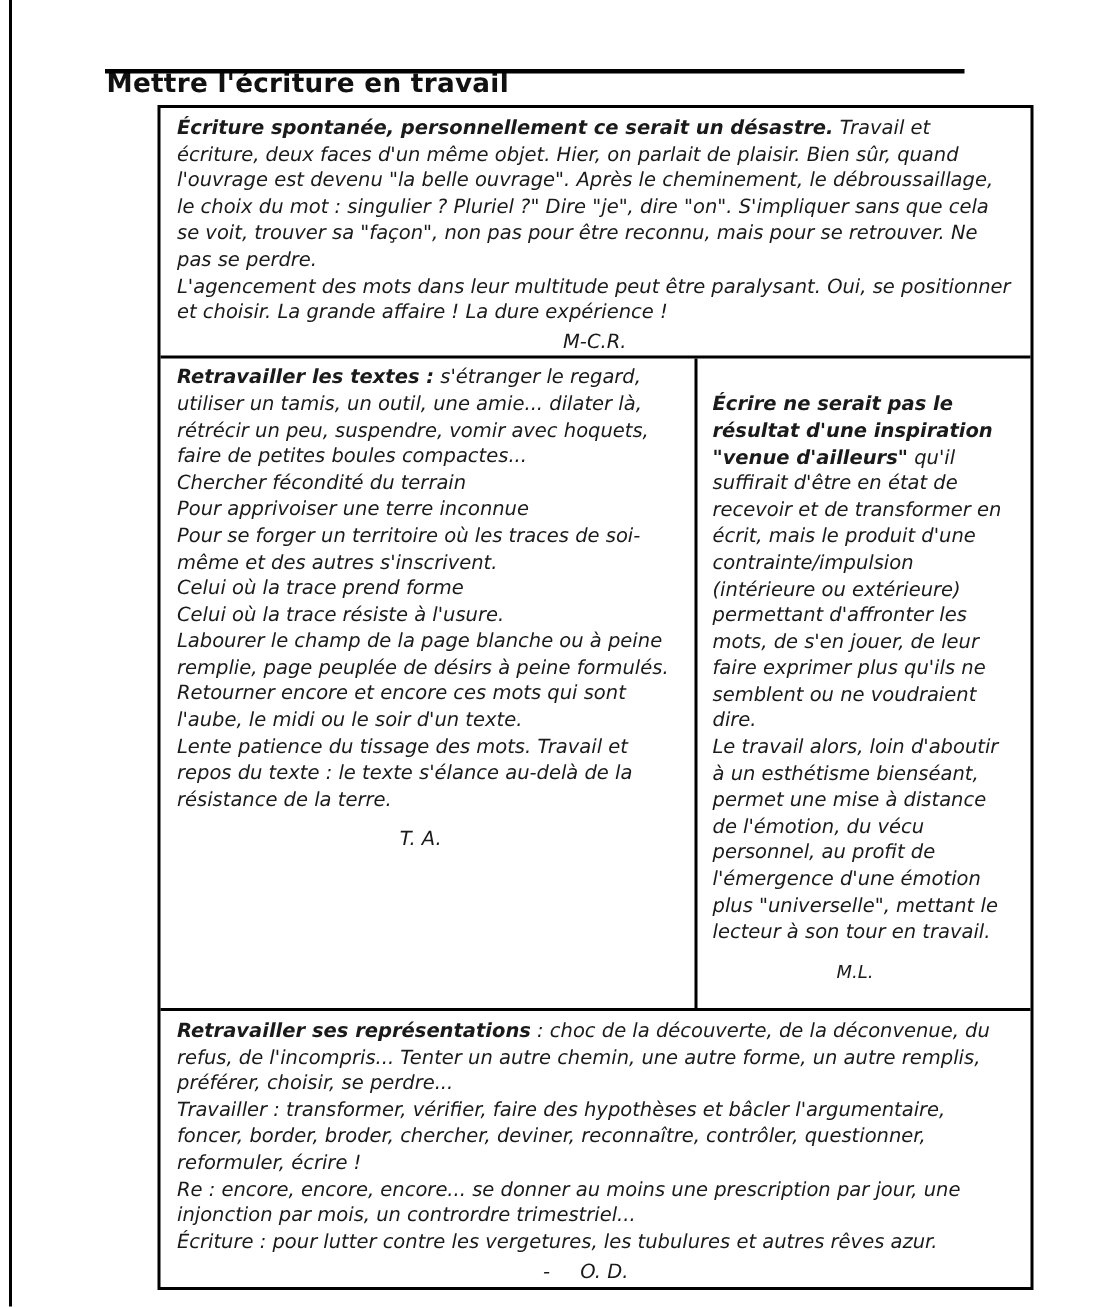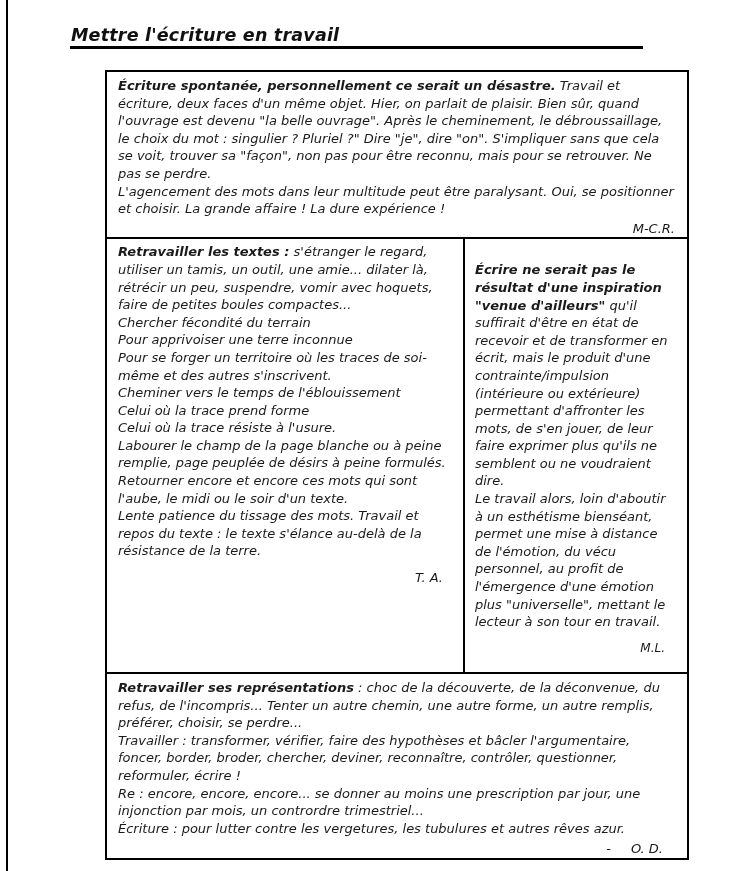--- a/index.html
+++ b/index.html
@@ -2,38 +2,38 @@
 <html><head>
 <meta charset="utf-8">
 <style>
   html,body{margin:0;padding:0}
   body{
     width:744px;height:871px;background:#ffffff;position:relative;overflow:hidden;
     font-family:"DejaVu Sans", sans-serif;color:#1a1a1a;
   }
   .page-left-rule{position:absolute;left:6px;top:0;width:2px;height:871px;background:#000}
   .title{
-    position:absolute;left:71px;top:13px;font-size:17.5px;font-weight:bold;
-    color:#111;letter-spacing:.2px;white-space:nowrap;font-style:italic;
+    position:absolute;left:71px;top:34px;font-size:17.5px;font-weight:bold;
+    color:#111;letter-spacing:.2px;white-space:nowrap;
   }
   .title-underline{position:absolute;left:70px;top:46px;width:573px;height:2.5px;background:#000}
   .doc-table{
     position:absolute;left:105px;top:70px;width:584px;height:790px;
     border:2px solid #000;box-sizing:border-box;background:#fff;
     display:flex;flex-direction:column;
   }
   .row-top{height:176px;border-bottom:2px solid #000;box-sizing:border-box;padding:5px 10px 0 11px}
   .row-mid{height:460px;border-bottom:2px solid #000;box-sizing:border-box;display:flex}
   .row-bottom{flex:1;box-sizing:border-box;padding:5px 24px 0 11px}
   .cell-left{width:358px;border-right:2px solid #000;box-sizing:border-box;padding:4px 12px 0 11px}
   .cell-right{flex:1;box-sizing:border-box;padding:22px 12px 0 10px}
   .txt{font-style:italic;font-size:13px;line-height:17.6px}
   p{margin:0}
   .lead{font-weight:bold}
-  .sig{text-align:right;font-size:13px;line-height:17.6px}
+  .sig{text-align:center;font-size:13px;line-height:17.6px}
   .sig-top{margin-top:2px;margin-right:2px}
   .sig-left{margin-top:9px;margin-right:8px}
   .sig-right{margin-top:9px;margin-right:10px;font-size:12px}
   .sig-bottom{margin-top:3px;}
   .sig-dash{display:inline-block;margin-right:20px}
 </style>
 </head>
 <body>
 
 <div class="page-left-rule"></div>
@@ -49,21 +49,20 @@
     <div class="sig sig-top">M-C.R.</div>
   </div>
 
   <div class="row-mid">
 
     <div class="cell-left txt">
       <p><span class="lead">Retravailler les textes :</span><span> s'étranger le regard, utiliser un tamis, un outil, une amie... dilater là, rétrécir un peu, suspendre, vomir avec hoquets, faire de petites boules compactes...</span></p>
       <p>Chercher fécondité du terrain</p>
       <p>Pour apprivoiser une terre inconnue</p>
       <p>Pour se forger un territoire où les traces de soi-même et des autres s'inscrivent.</p>
-      <p>Cheminer vers le temps de l'éblouissement</p>
       <p>Celui où la trace prend forme</p>
       <p>Celui où la trace résiste à l'usure.</p>
       <p>Labourer le champ de la page blanche ou à peine remplie, page peuplée de désirs à peine formulés.</p>
       <p>Retourner encore et encore ces mots qui sont l'aube, le midi ou le soir d'un texte.</p>
       <p>Lente patience du tissage des mots. Travail et repos du texte : le texte s'élance au-delà de la résistance de la terre.</p>
       <div class="sig sig-left">T. A.</div>
     </div>
 
     <div class="cell-right txt">
       <p><span class="lead">Écrire ne serait pas le résultat d'une inspiration "venue d'ailleurs"</span><span> qu'il suffirait d'être en état de recevoir et de transformer en écrit, mais le produit d'une contrainte/impulsion (intérieure ou extérieure) permettant d'affronter les mots, de s'en jouer, de leur faire exprimer plus qu'ils ne semblent ou ne voudraient dire.</span></p>

